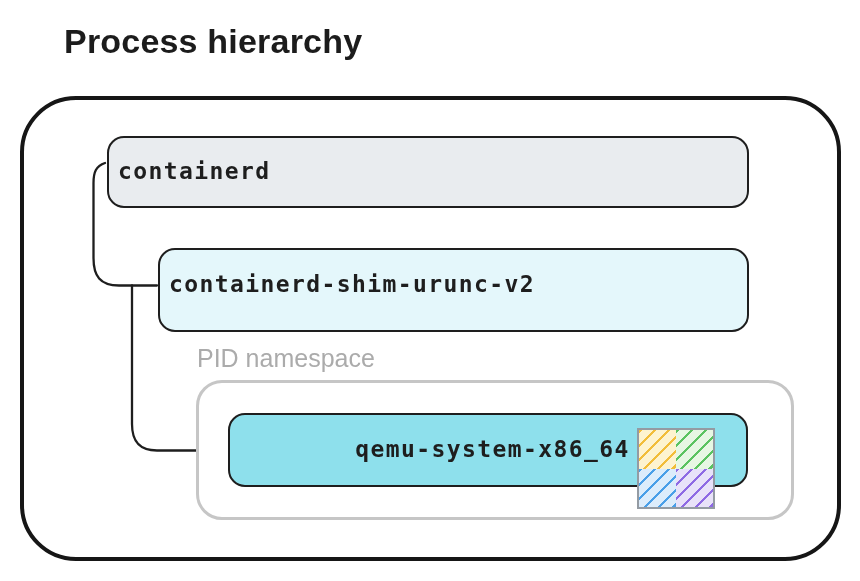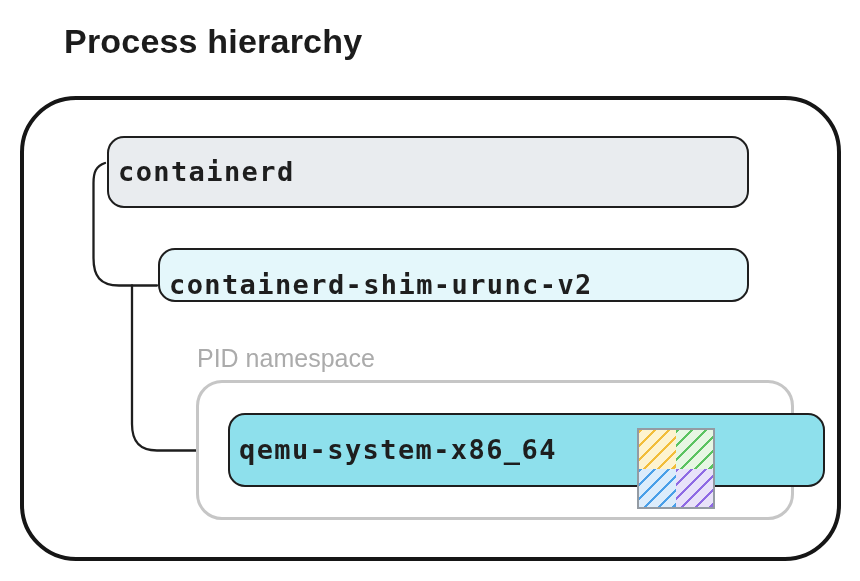--- a/index.html
+++ b/index.html
@@ -38,46 +38,47 @@
     background: transparent;
     z-index: 0;
   }
   .proc-box {
     position: absolute;
     box-sizing: border-box;
     border: 2.2px solid #1e1e1e;
     border-radius: 17px;
     font-family: "DejaVu Sans Mono", monospace;
     font-weight: 700;
-    font-size: 27px;
+    font-size: 23px;
     letter-spacing: 1.4px;
     color: #1e1e1e;
     white-space: nowrap;
     overflow: hidden;
     z-index: 2;
   }
   .proc-box .lbl { display: block; padding-left: 9px; }
   .box-containerd {
     left: 107px; top: 136px;
     width: 642px; height: 72px;
     background: #e9ecef;
     line-height: 67px;
   }
   .box-shim {
     left: 158px; top: 248px;
-    width: 591px; height: 54px;
+    width: 591px; height: 84px;
     background: #e4f7fb;
     line-height: 69px;
   }
   .box-qemu {
     left: 228px; top: 413px;
-    width: 597px; height: 74px;
+    width: 520px; height: 74px;
     background: #8ee0ec;
     line-height: 69px;
     z-index: 3;
+    text-align: center;
   }
   .pid-label {
     position: absolute;
     left: 197px; top: 344px;
     font-size: 25px;
     font-weight: 400;
     color: #ababab;
     white-space: nowrap;
     z-index: 2;
   }

